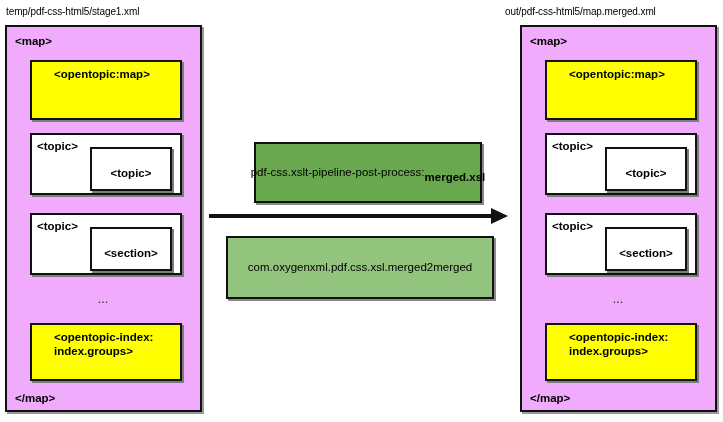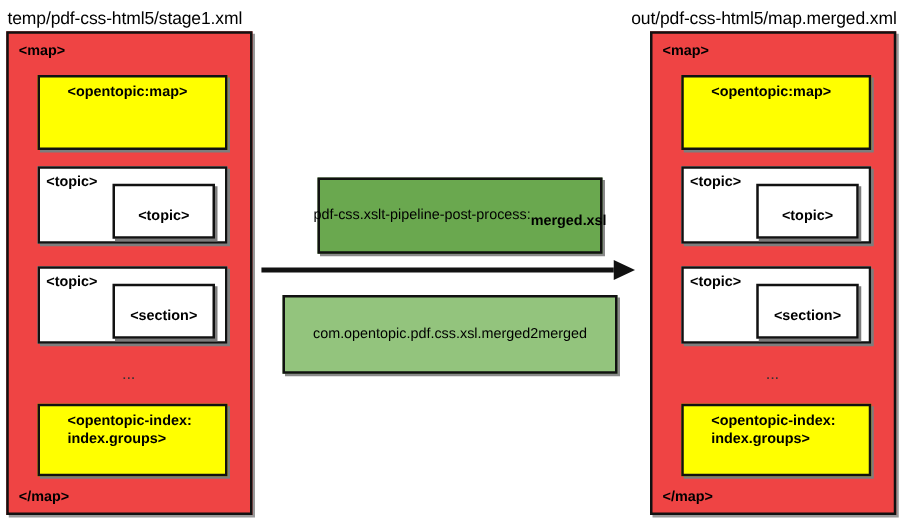--- a/index.html
+++ b/index.html
@@ -20,33 +20,33 @@
     position: absolute;
     left: 0;
     top: 0;
     width: 723px;
     height: 422px;
   }
 
   
   .panel-title {
     position: absolute;
-    font-size: 14px;
+    font-size: 10px;
     font-weight: 400;
     color: #000000;
     white-space: nowrap;
     letter-spacing: -0.1px;
   }
   #title-left  { left: 6px;  top: 6px; }
   #title-right { left: 505px; top: 6px; }
 
   
   .panel {
     position: absolute;
-    background: #ef4444;
+    background: #f0abfc;
     border: 2.5px solid #111111;
     box-shadow: 2px 2px 0 0 #9a9a9a;
     box-sizing: border-box;
   }
   #panel-left  { left: 5px;   top: 25px; width: 197px; height: 387px; }
   #panel-right { left: 520px; top: 25px; width: 197px; height: 387px; }
 
   .tag-label {
     position: absolute;
     font-size: 11.5px;
@@ -204,21 +204,21 @@
 
     <div class="tag-label tag-close">&lt;/map&gt;</div>
   </div>
 
   <div class="box-green" id="green-top">
     <span class="gline">pdf-css.xslt-pipeline-post-process:</span>
     <span class="gline">merged.xsl</span>
   </div>
 
   <div class="box-green" id="green-bottom">
-    <span class="gline">com.opentopic.pdf.css.xsl.merged2merged</span>
+    <span class="gline">com.oxygenxml.pdf.css.xsl.merged2merged</span>
   </div>
 
   <svg id="arrow" viewBox="0 0 300 18">
     <line x1="0" y1="9" x2="282" y2="9" stroke="#111111" stroke-width="4"></line>
     <polygon points="282,1 299,9 282,17" fill="#111111"></polygon>
   </svg>
 
   <div class="panel" id="panel-right">
 
     <div class="tag-label tag-open">&lt;map&gt;</div>

